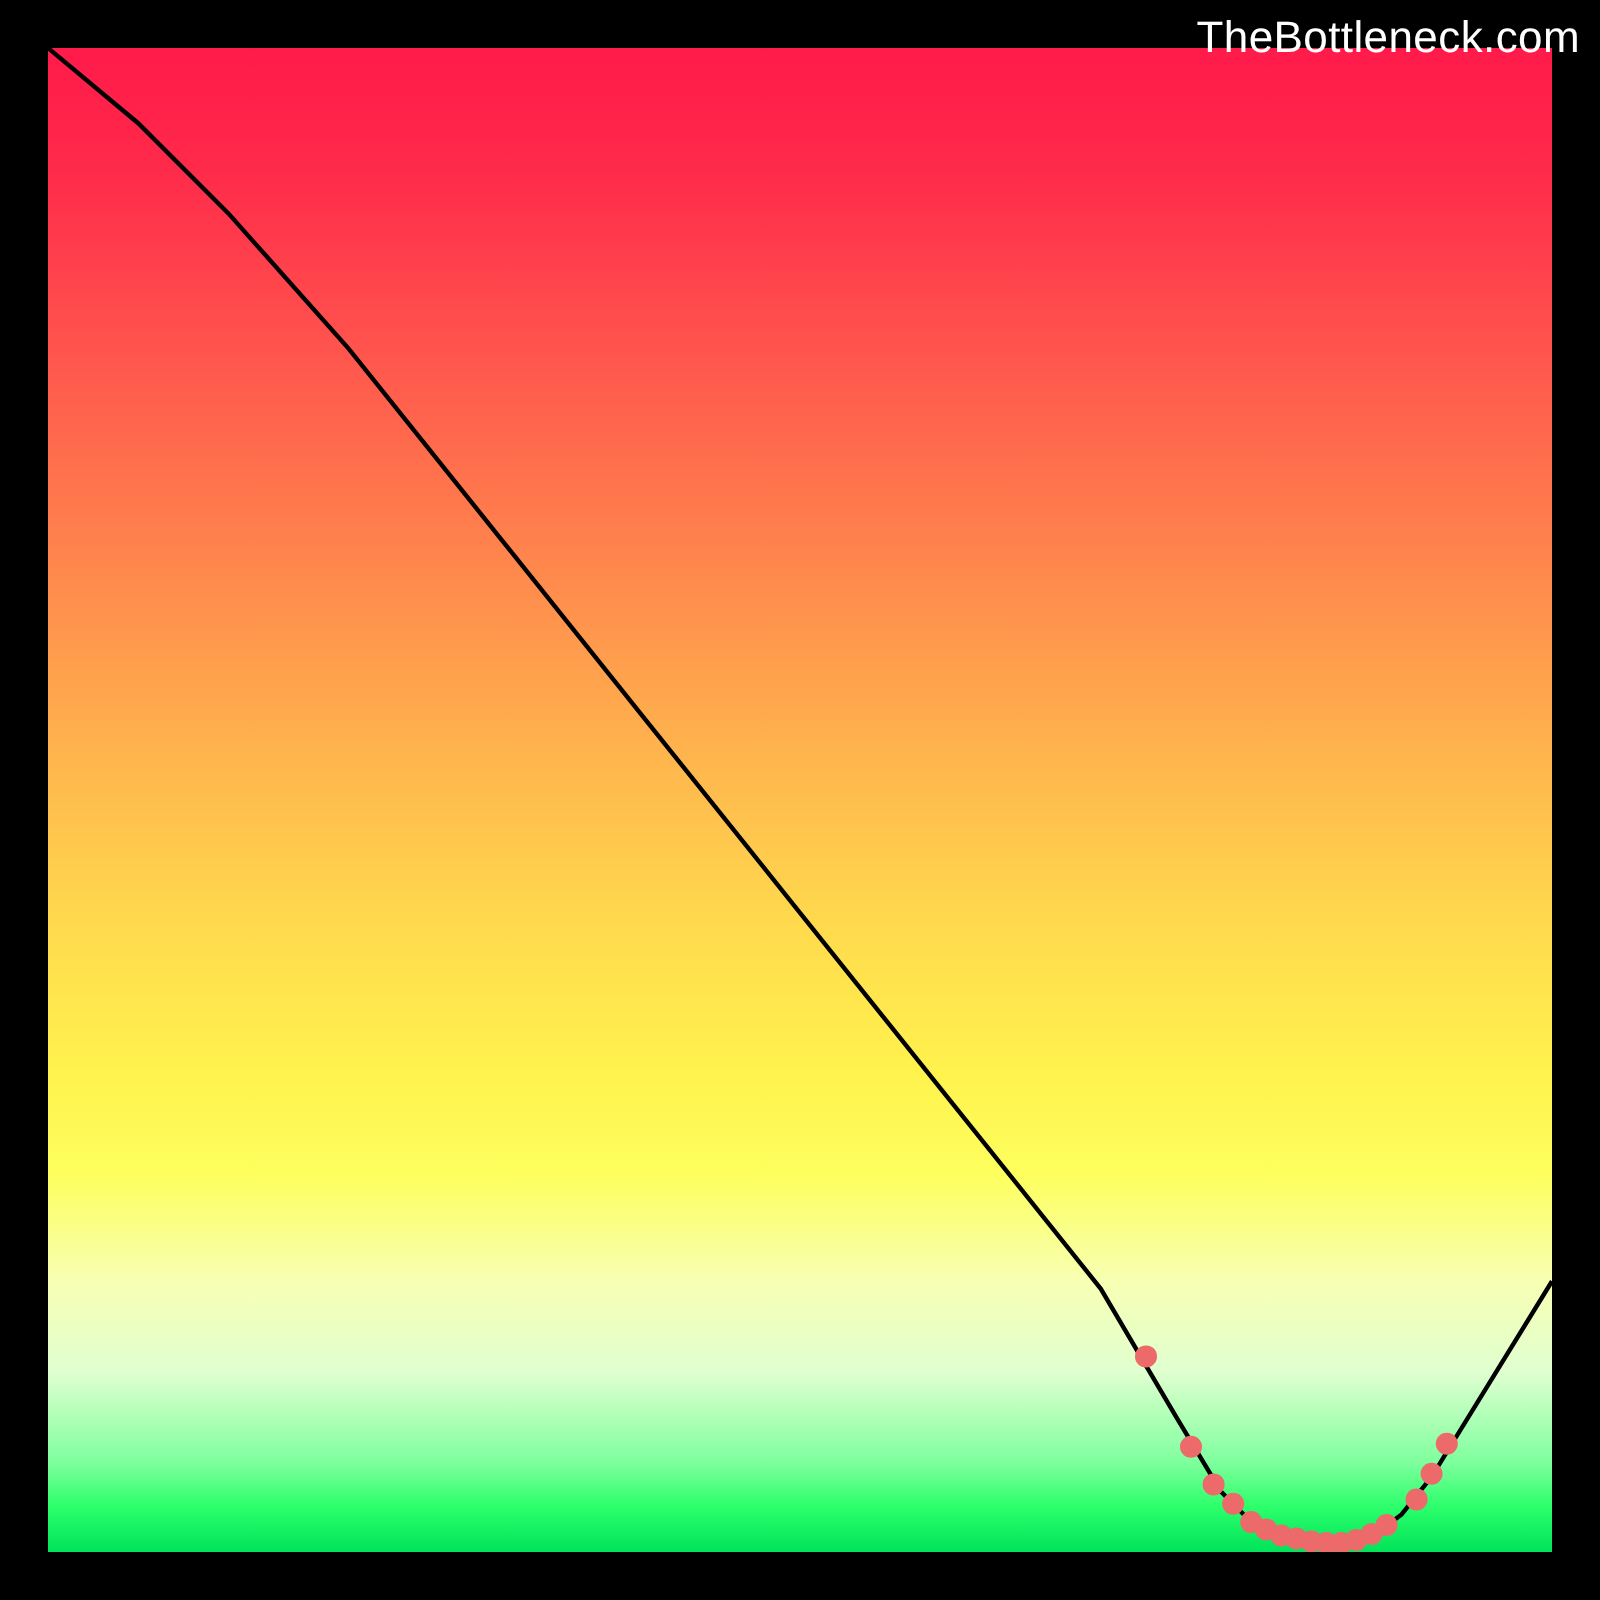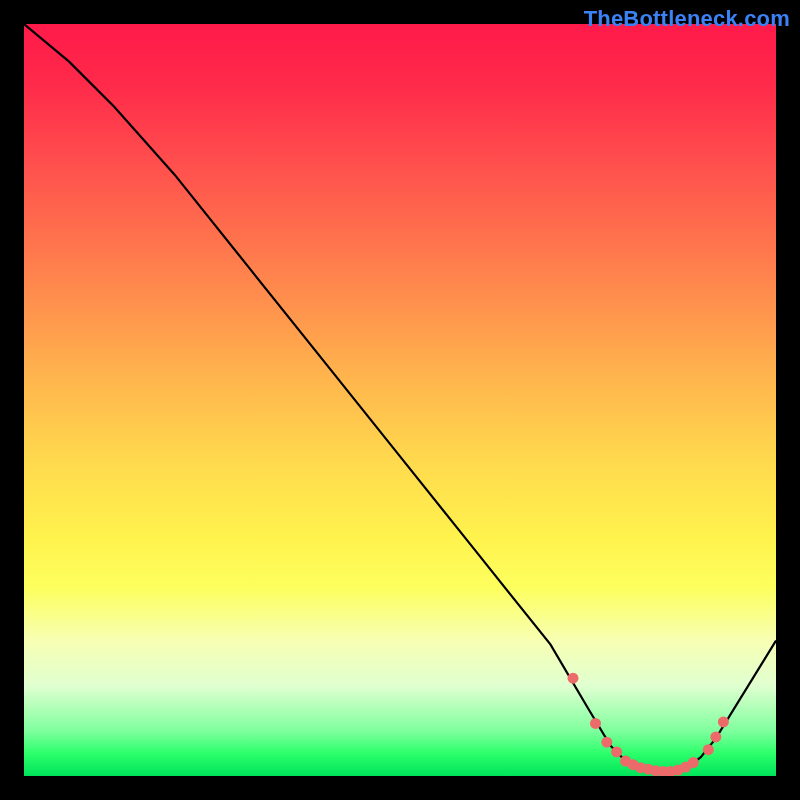--- a/index.html
+++ b/index.html
@@ -31,23 +31,23 @@
       #e0ffd0 88%,
       #7fff9e 94%,
       #2cff6b 97%,
       #00e35a 100%
     );
   }
   .watermark {
     position: absolute;
     top: 6px;
     right: 10px;
-    color: #3b82f6;
+    color: #ffffff;
     font-size: 22px;
-    font-weight: 700;
+    font-weight: 400;
     z-index: 20;
     letter-spacing: 0.2px;
   }
   svg.curve {
     position: absolute;
     left: 0;
     top: 0;
     width: 752px;
     height: 752px;
     z-index: 10;

